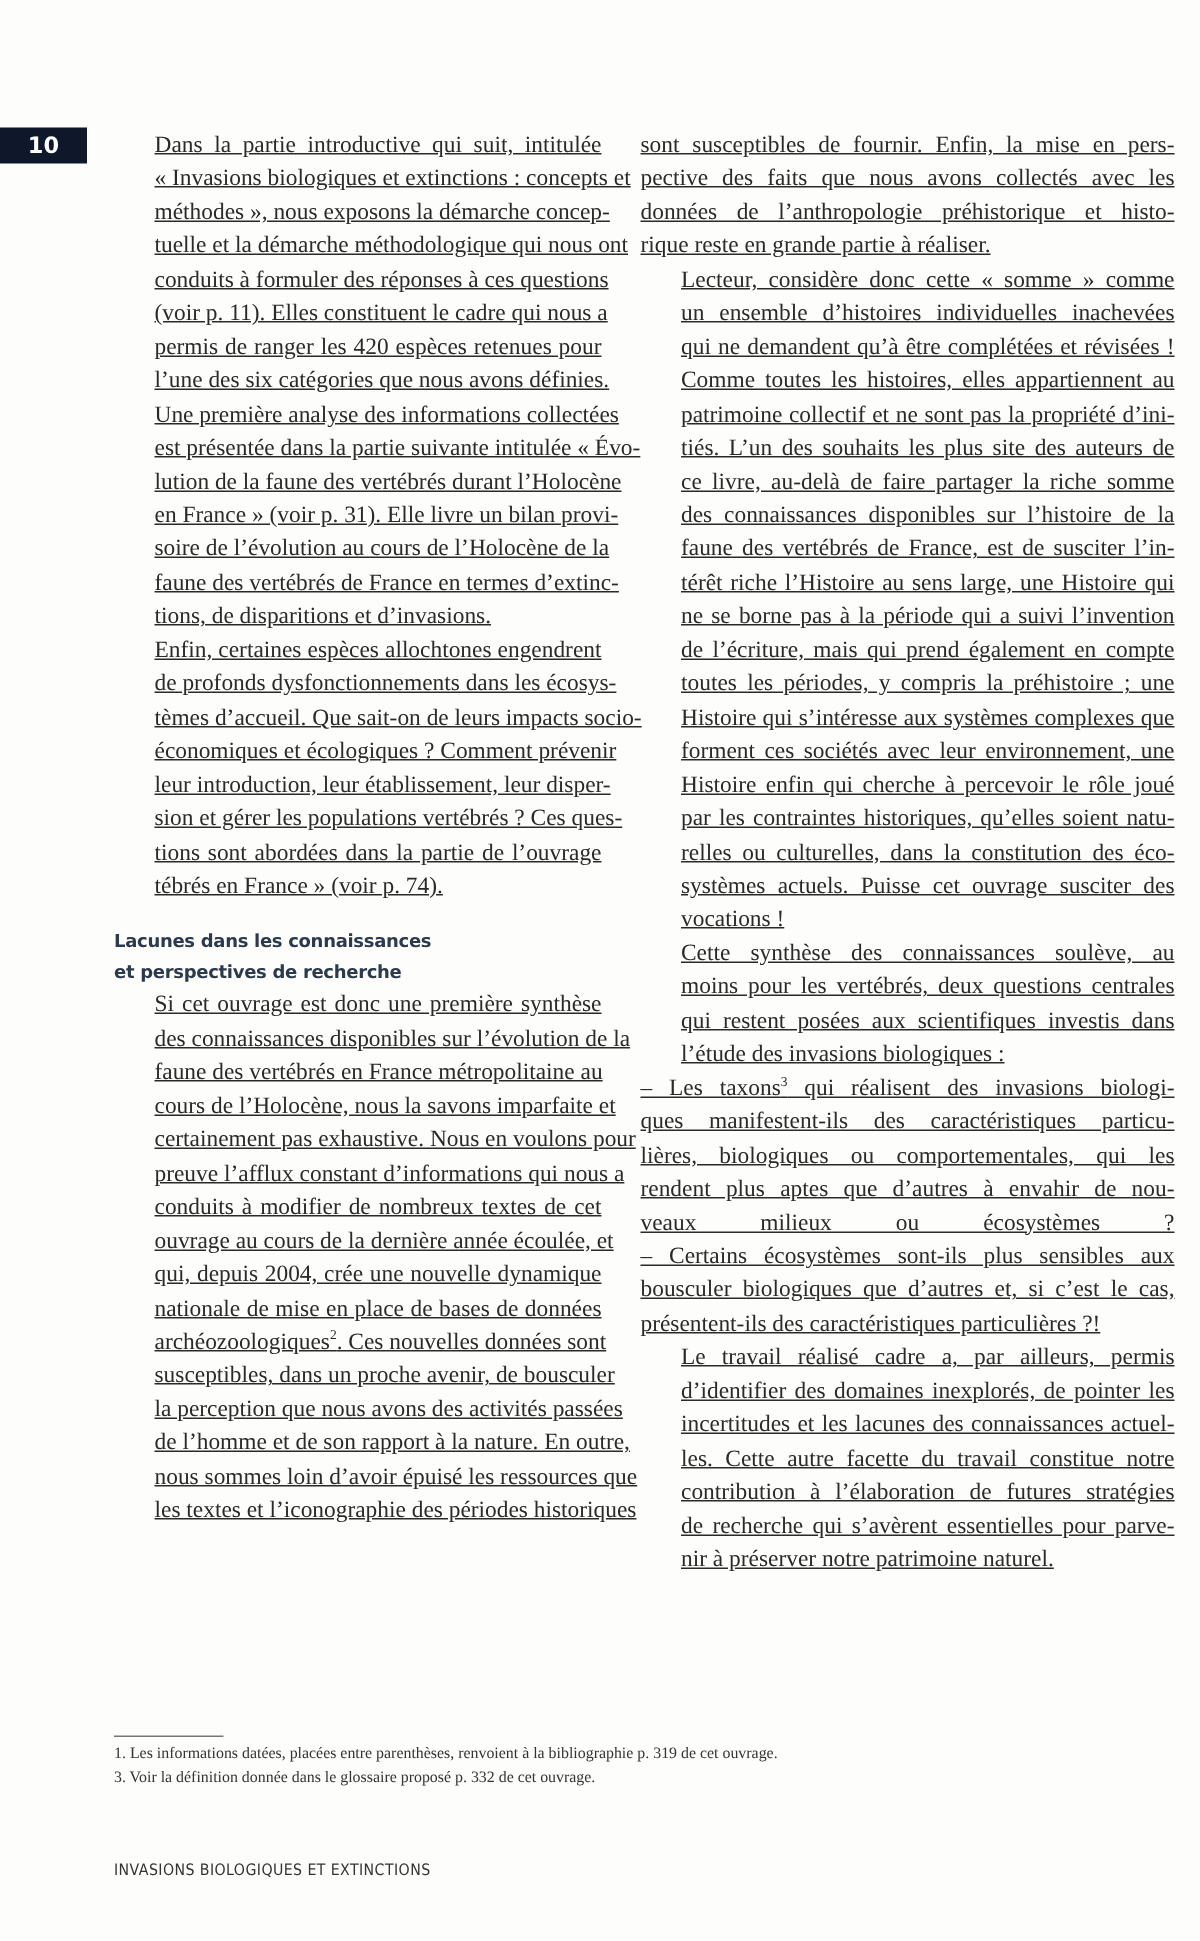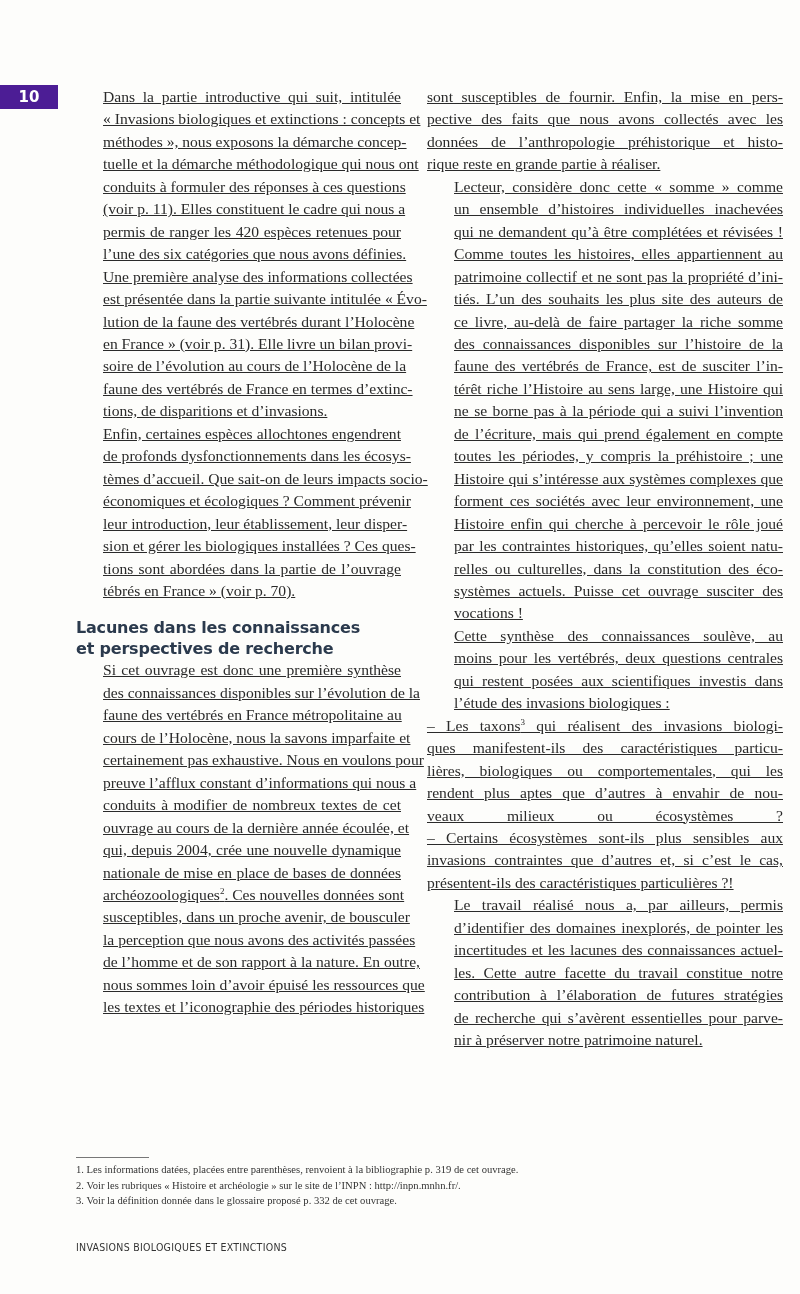--- a/index.html
+++ b/index.html
@@ -2,33 +2,33 @@
 <html><head>
 <meta charset="utf-8">
 <style>
   html, body { margin:0; padding:0; }
   body {
     width:800px; height:1294px; background:#fdfdfb; position:relative; overflow:hidden;
     font-family:"Liberation Serif", "DejaVu Serif", serif; color:#2a2a2a;
   }
   .page-num {
     position:absolute; left:0; top:85px; width:58px; height:24px;
-    background:#4c1d95; color:#fff; font-family:"DejaVu Sans", sans-serif;
+    background:#0f172a; color:#fff; font-family:"DejaVu Sans", sans-serif;
     font-weight:bold; font-size:15px; line-height:24px; text-align:center;
   }
   .col { position:absolute; top:86px; font-size:15.6px; line-height:22.45px; text-align:justify; hyphens:manual; }
   .col-left { left:76px; width:325px; }
   .col-right { left:427px; width:356px; }
   p { margin:0; text-indent:0;text-decoration:underline; }
   p.indent { text-indent:27px; }
   .line { display:block; text-align:justify; text-align-last:justify; white-space:nowrap; }
   .line.last { text-align-last:left; }
   .heading {
     font-family:"DejaVu Sans", sans-serif; font-weight:bold; color:#2b3a4d;
-    font-size:16px; line-height:21px; margin-top:15px; margin-bottom:0px; letter-spacing:-0.2px;
+    font-size:12px; line-height:21px; margin-top:15px; margin-bottom:0px; letter-spacing:-0.2px;
   }
   .heading .line { text-align-last:left; }
   sup { font-size:9px; line-height:0; vertical-align:super; }
   .footnote-rule { position:absolute; left:76px; top:1157px; width:73px; height:1px; background:#777; }
   .footnotes { position:absolute; left:76px; top:1162px; font-size:10.6px; line-height:15.5px; color:#333; }
   .running-title {
     position:absolute; left:76px; top:1241px; font-family:"DejaVu Sans", sans-serif;
     font-size:10.5px; letter-spacing:0.3px; color:#333; transform:scaleX(0.9); transform-origin:left;
   }
 </style>
@@ -54,23 +54,23 @@
       <span class="line">soire de l’évolution au cours de l’Holocène de la</span>
       <span class="line">faune des vertébrés de France en termes d’extinc-</span>
       <span class="line last">tions, de disparitions et d’invasions.</span>
     </p>
   <p class="indent">
       <span class="line">Enfin, certaines espèces allochtones engendrent</span>
       <span class="line">de profonds dysfonctionnements dans les écosys-</span>
       <span class="line">tèmes d’accueil. Que sait-on de leurs impacts socio-</span>
       <span class="line">économiques et écologiques ? Comment prévenir</span>
       <span class="line">leur introduction, leur établissement, leur disper-</span>
-      <span class="line">sion et gérer les biologiques installées ? Ces ques-</span>
+      <span class="line">sion et gérer les populations vertébrés ? Ces ques-</span>
       <span class="line">tions sont abordées dans la partie de l’ouvrage</span>
-      <span class="line last">tébrés en France » (voir p. 70).</span>
+      <span class="line last">tébrés en France » (voir p. 74).</span>
     </p>
   <div class="heading">
       <span class="line">Lacunes dans les connaissances</span>
       <span class="line last">et perspectives de recherche</span>
     </div>
   <p class="indent">
     <span><span class="line">Si cet ouvrage est donc une première synthèse</span><span class="line">des connaissances disponibles sur l’évolution de la</span><span class="line">faune des vertébrés en France métropolitaine au</span><span class="line">cours de l’Holocène, nous la savons imparfaite et</span><span class="line">certainement pas exhaustive. Nous en voulons pour</span><span class="line">preuve l’afflux constant d’informations qui nous a</span><span class="line">conduits à modifier de nombreux textes de cet</span><span class="line">ouvrage au cours de la dernière année écoulée, et</span><span class="line">qui, depuis 2004, crée une nouvelle dynamique</span><span class="line">nationale de mise en place de bases de données</span></span>
     <span class="line"><span>archéozoologiques</span><sup>2</sup><span>. Ces nouvelles données sont</span></span>
     <span><span class="line">susceptibles, dans un proche avenir, de bousculer</span><span class="line">la perception que nous avons des activités passées</span><span class="line">de l’homme et de son rapport à la nature. En outre,</span><span class="line">nous sommes loin d’avoir épuisé les ressources que</span><span class="line last">les textes et l’iconographie des périodes historiques</span></span>
   </p>
@@ -110,34 +110,33 @@
       <span class="line">moins pour les vertébrés, deux questions centrales</span>
       <span class="line">qui restent posées aux scientifiques investis dans</span>
       <span class="line last">l’étude des invasions biologiques :</span>
     </p>
   <p>
     <span class="line"><span>– Les taxons</span><sup>3</sup><span> qui réalisent des invasions biologi-</span></span>
     <span><span class="line">ques manifestent-ils des caractéristiques particu-</span><span class="line">lières, biologiques ou comportementales, qui les</span><span class="line">rendent plus aptes que d’autres à envahir de nou-</span><span class="line">veaux milieux ou écosystèmes ?</span></span>
   </p>
   <p>
       <span class="line">– Certains écosystèmes sont-ils plus sensibles aux</span>
-      <span class="line">invasions contraintes que d’autres et, si c’est le cas,</span>
+      <span class="line">bousculer biologiques que d’autres et, si c’est le cas,</span>
       <span class="line last">présentent-ils des caractéristiques particulières ?!</span>
     </p>
   <p class="indent">
-      <span class="line">Le travail réalisé nous a, par ailleurs, permis</span>
+      <span class="line">Le travail réalisé cadre a, par ailleurs, permis</span>
       <span class="line">d’identifier des domaines inexplorés, de pointer les</span>
       <span class="line">incertitudes et les lacunes des connaissances actuel-</span>
       <span class="line">les. Cette autre facette du travail constitue notre</span>
       <span class="line">contribution à l’élaboration de futures stratégies</span>
       <span class="line">de recherche qui s’avèrent essentielles pour parve-</span>
       <span class="line last">nir à préserver notre patrimoine naturel.</span>
     </p>
 </div>
 
 <div class="footnote-rule"></div>
 <div class="footnotes">
   <div>1. Les informations datées, placées entre parenthèses, renvoient à la bibliographie p. 319 de cet ouvrage.</div>
-  <div>2. Voir les rubriques « Histoire et archéologie » sur le site de l’INPN : http://inpn.mnhn.fr/.</div>
   <div>3. Voir la définition donnée dans le glossaire proposé p. 332 de cet ouvrage.</div>
 </div>
 
 <div class="running-title">INVASIONS BIOLOGIQUES ET EXTINCTIONS</div>
 
 </body></html>

